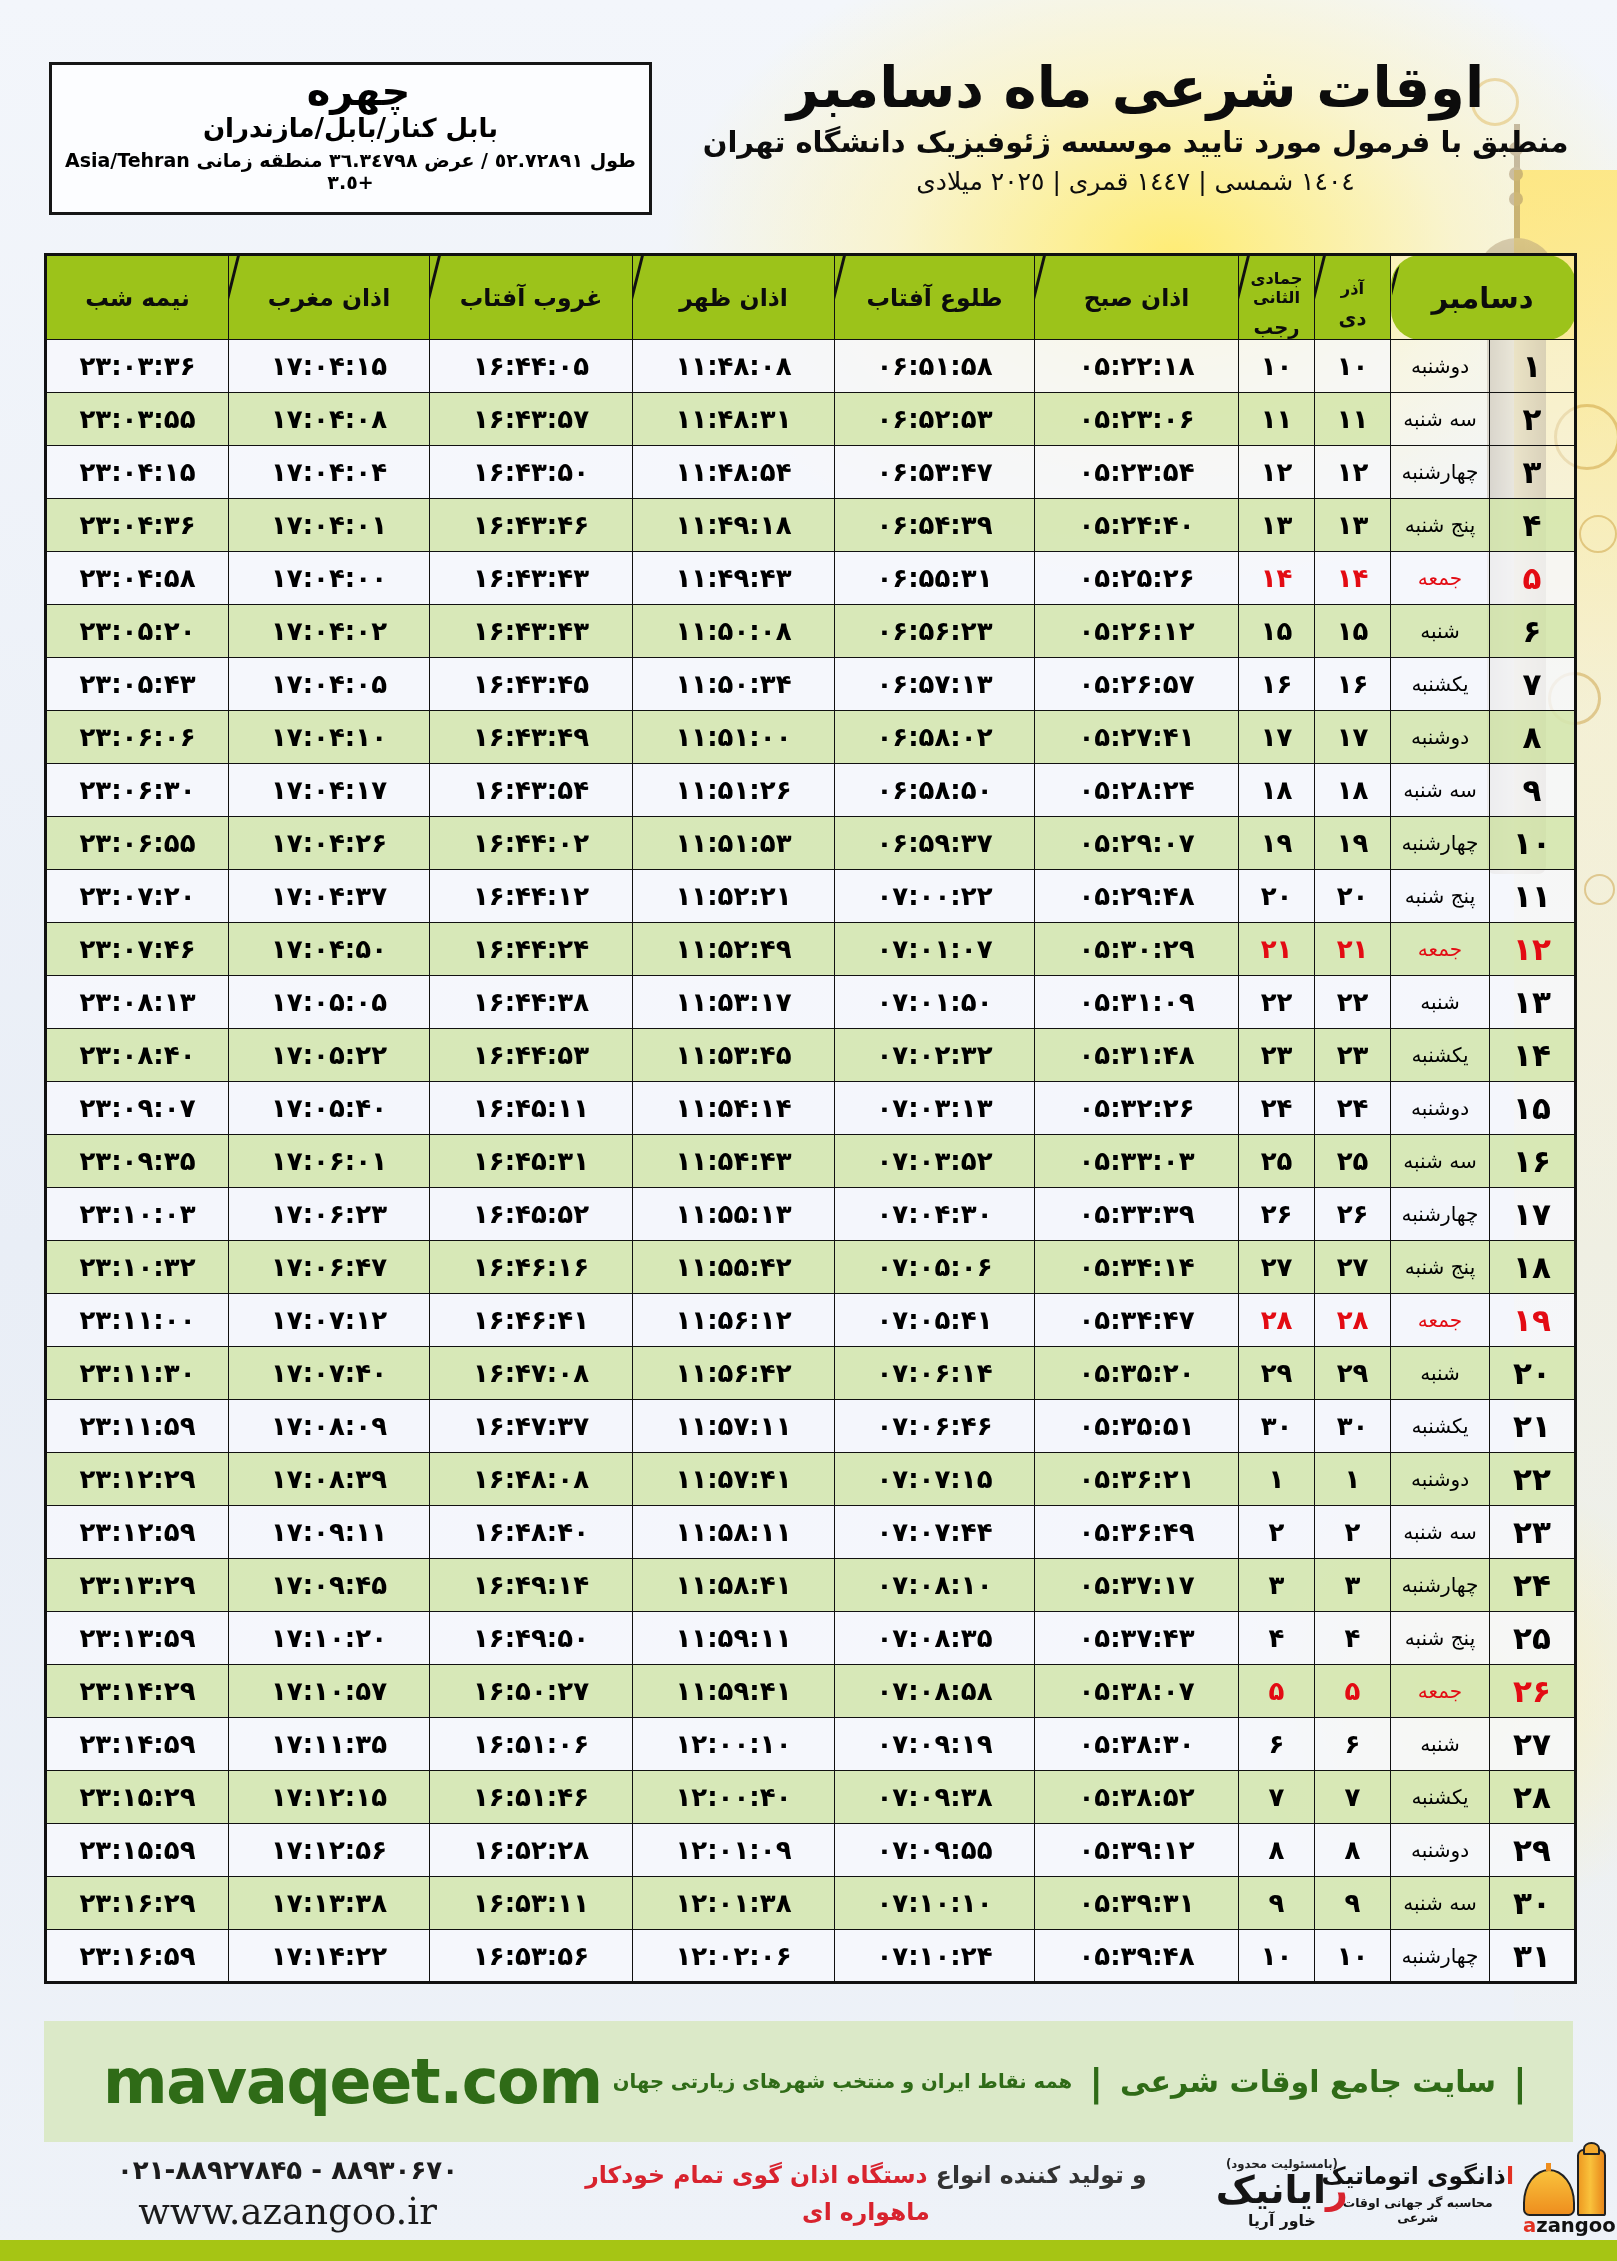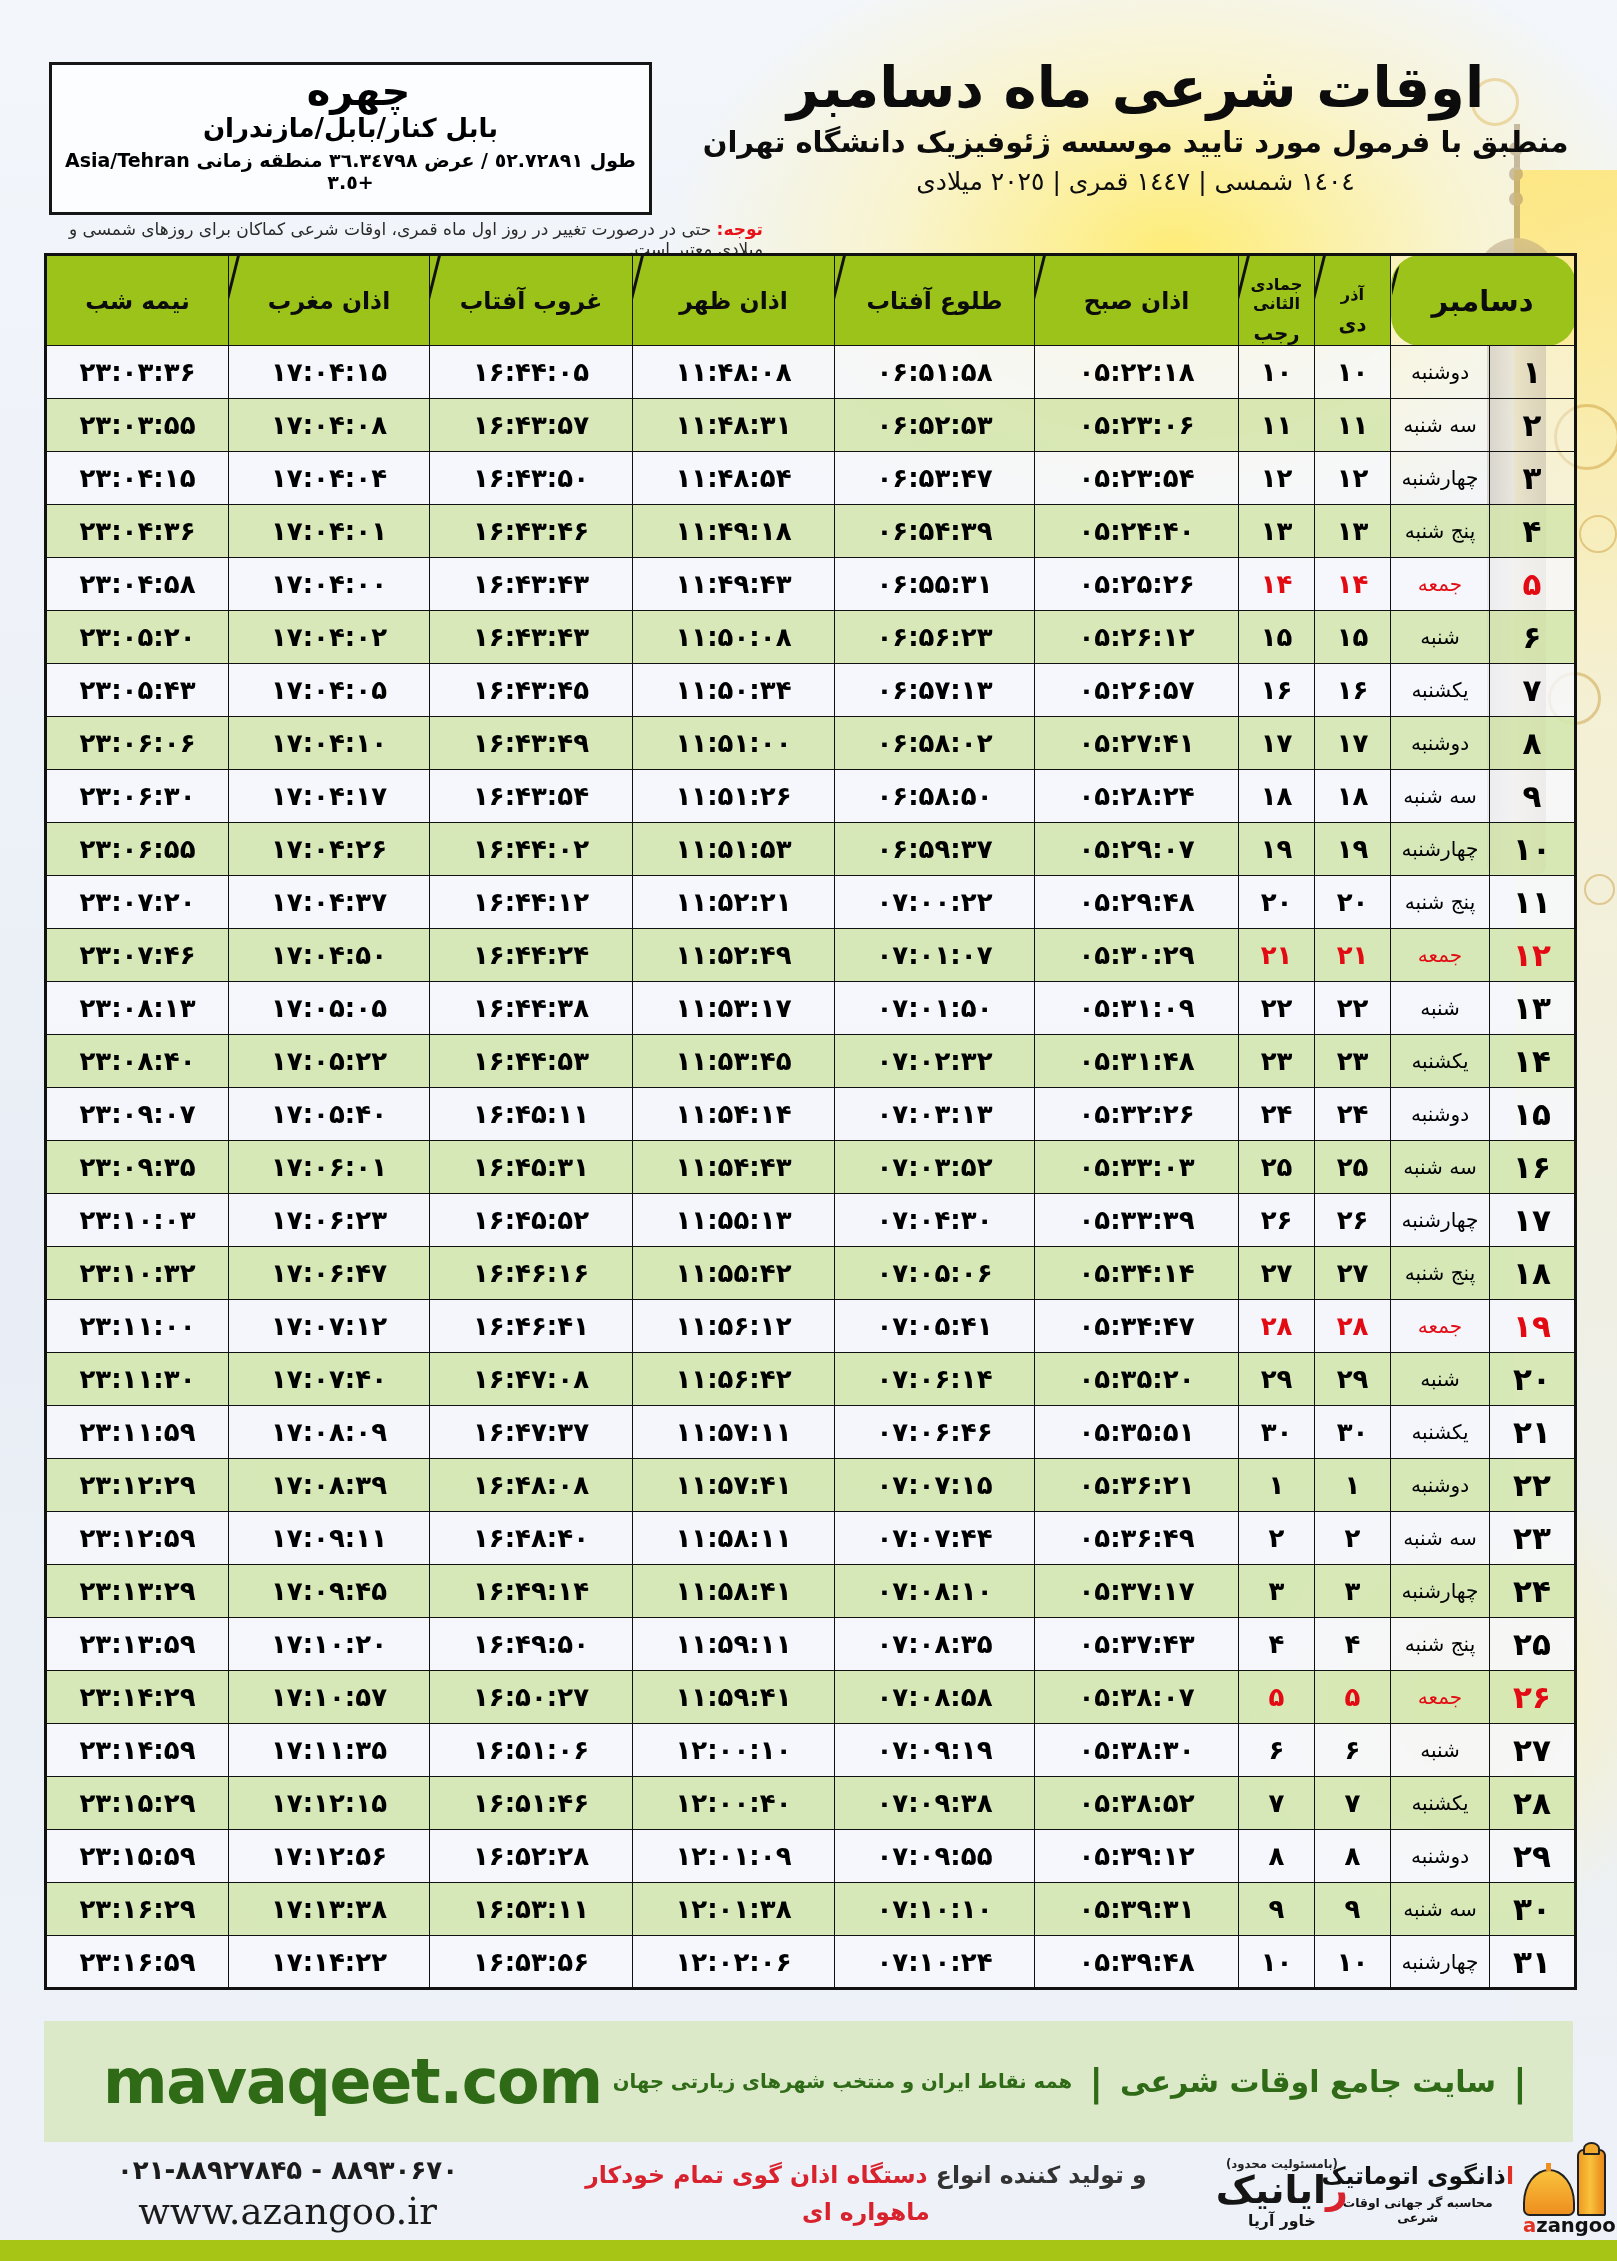--- a/index.html
+++ b/index.html
@@ -51,21 +51,21 @@
                 border:3.9px solid #111; }
   table.times th, table.times td { border:1.3px solid #111; text-align:center; vertical-align:middle;
                 overflow:hidden; padding:0; }
   thead tr { height:76px; }
   tbody tr { height:53px; }
   thead th { background:#9cc31a; border-left:none; border-right:none; border-bottom-width:3.9px;
              position:relative; font-size:23.5px; font-weight:bold; color:#0c0c0c; }
   thead th:not(:last-child)::before { content:""; position:absolute; left:-2px; top:-6.5px; height:91px;
              width:2.6px; background:#111; transform:skewX(-14deg); }
   th.h-dec { font-size:29px;border-radius:30px; }
-  th.h-split .split-top    { display:block; font-size:16.3px; font-weight:bold; margin-top:19px; }
+  th.h-split .split-top    { display:block; font-size:16.3px; font-weight:bold; margin-top:13px; }
   th.h-split .split-bottom { display:block; font-size:19.6px; font-weight:bold; margin-top:9px; }
   tbody td { border-top-width:3.3px; }
   tbody tr.odd  td { background:rgba(246,248,252,.82); }
   tbody tr.even td { background:rgba(213,231,176,.9); }
   tbody tr:nth-child(-n+3) td:nth-child(-n+2) { background-color:rgba(246,248,252,.45); }
   td.c0 { font-size:31px; font-weight:bold; }
   td.c1 { font-size:20px; }
   td.c2, td.c3 { font-size:26px; font-weight:bold; }
   td.c4, td.c5, td.c6, td.c7, td.c8, td.c9 { font-size:26px; font-weight:bold; letter-spacing:-0.7px; }
   tr.fri td.c0, tr.fri td.c1, tr.fri td.c2, tr.fri td.c3 { color:#e30b13; }
@@ -142,21 +142,20 @@
     <div class="loc-region">بابل کنار/بابل/مازندران</div>
     <div class="loc-coords">طول ٥٢.٧٢٨٩١ / عرض ٣٦.٣٤٧٩٨ منطقه زمانی Asia/Tehran +٣.٥</div>
   </div>
 
   <div class="title-block">
     <div class="main-title">اوقات شرعی ماه دسامبر</div>
     <div class="sub-title">منطبق با فرمول مورد تایید موسسه ژئوفیزیک دانشگاه تهران</div>
     <div class="year-line">١٤٠٤ شمسی | ١٤٤٧ قمری | ٢٠٢٥ میلادی</div>
   </div>
 
-  <div class="notice"><span class="red">توجه:</span><span> حتی در درصورت تغییر در روز اول ماه قمری، اوقات شرعی کماکان برای روزهای شمسی و میلادی معتبر است.</span></div>
 
   <div class="table-wrap">
     <table class="times">
       <colgroup>
         <col style="width:86px">
           <col style="width:99px">
           <col style="width:76px">
           <col style="width:76px">
         <col style="width:204px">
           <col style="width:200px">

